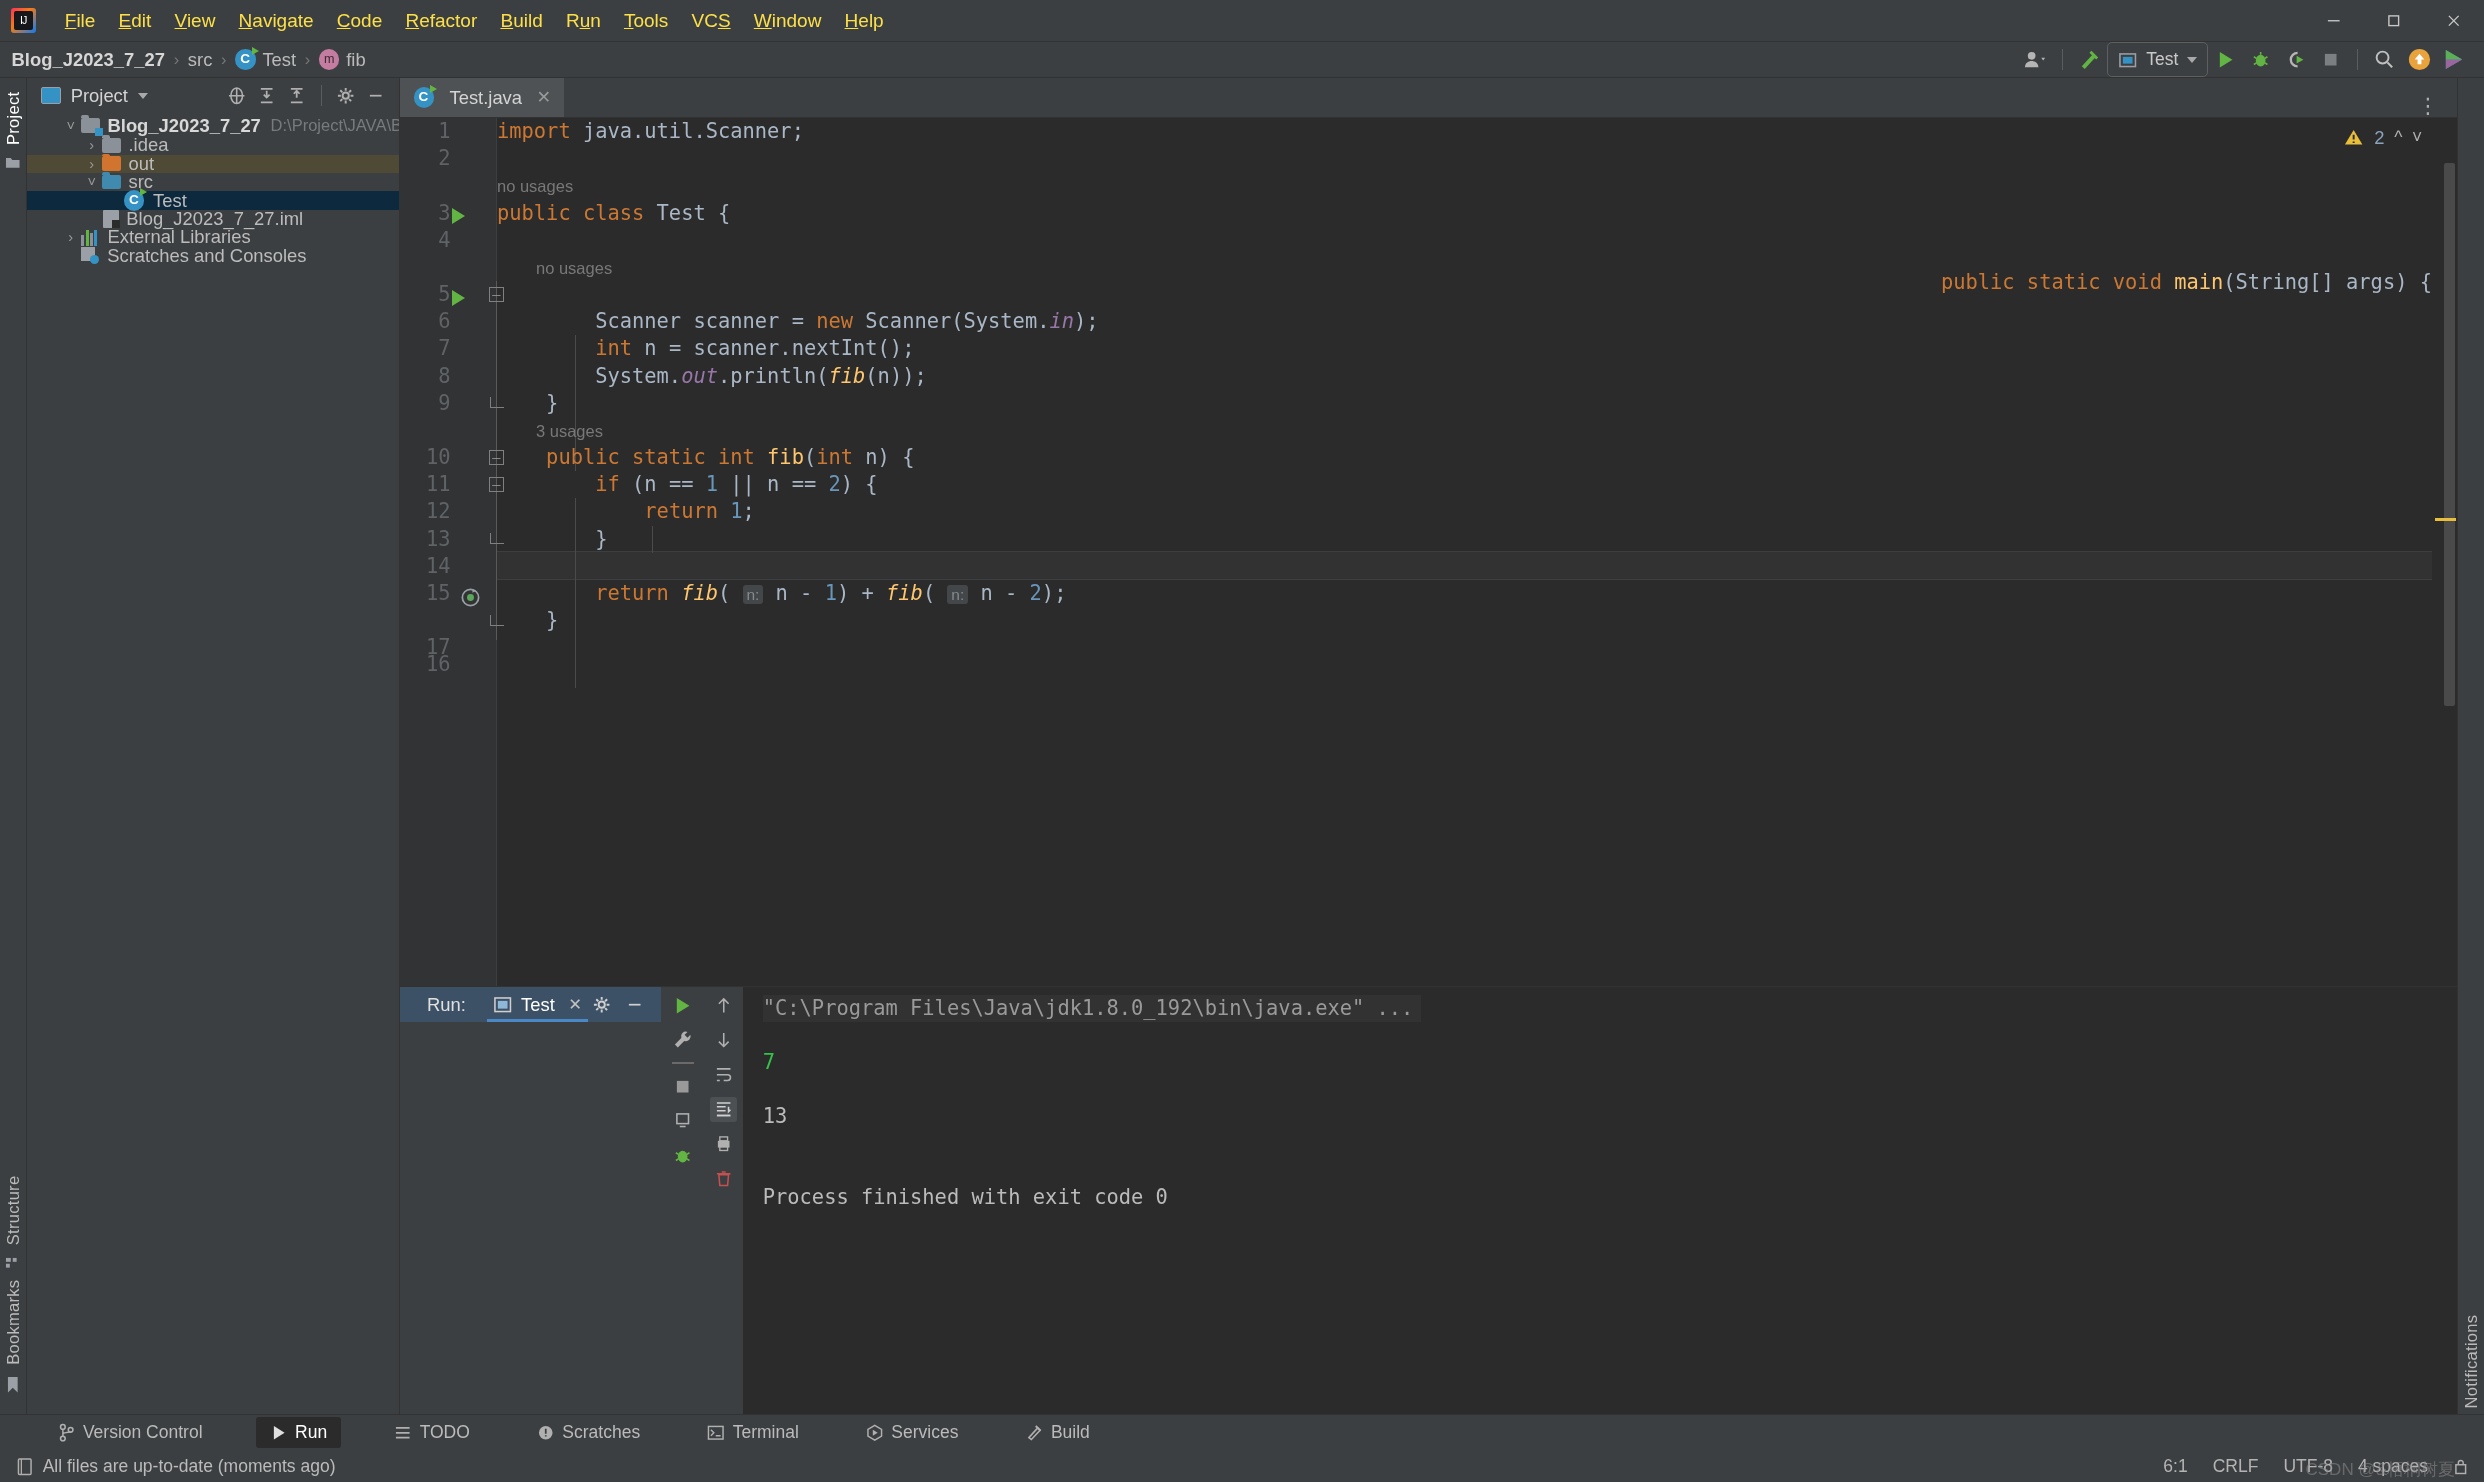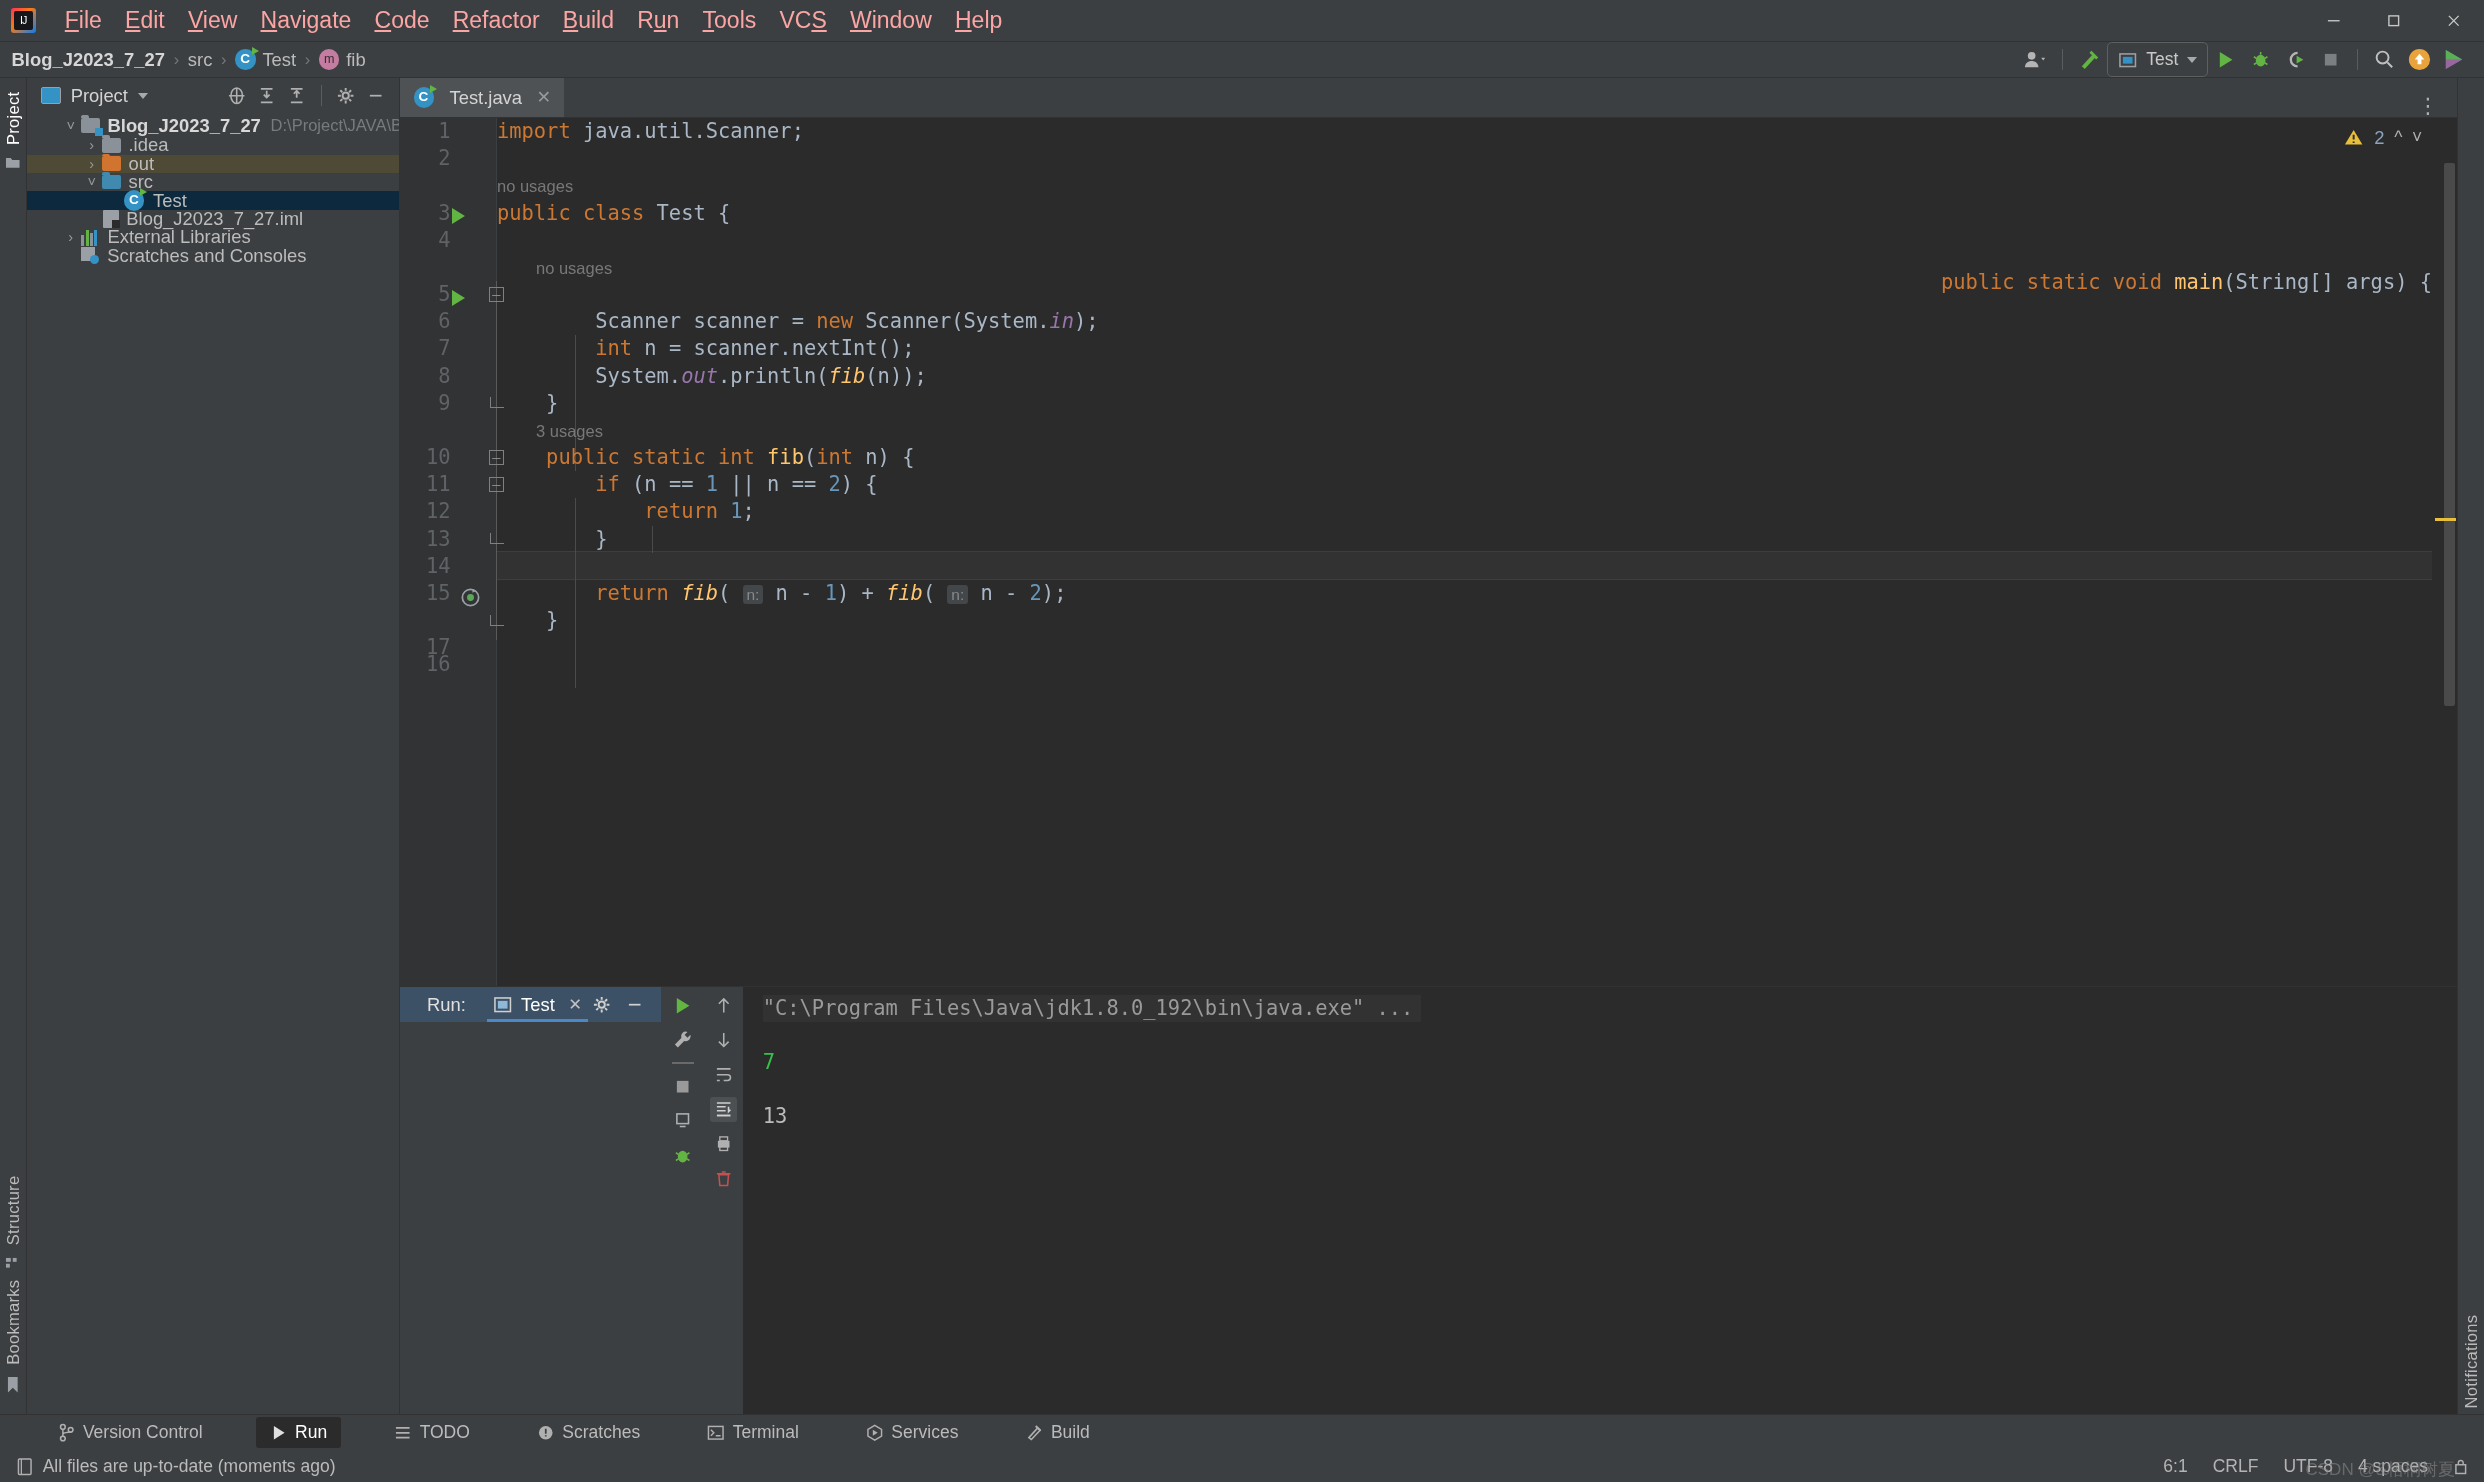--- a/index.html
+++ b/index.html
@@ -13,21 +13,21 @@
 
   
   .titlebar{height:41px;background:#3c3f41;display:flex;align-items:center;flex:0 0 41px;
             border-bottom:1px solid #323232;position:relative;}
   .ij-logo{width:25px;height:25px;margin-left:10.7px;margin-right:17.5px;border-radius:2.9px;
            background:linear-gradient(135deg,#fe315d 0%,#f97a12 40%,#087cfa 100%);
            position:relative;flex:0 0 25px;}
   .ij-logo:after{content:"IJ";position:absolute;inset:2.9px;background:#16171b;border-radius:1.9px;color:#fff;
            font-size:10.7px;line-height:19.4px;text-align:center;letter-spacing:-1px;font-family:"Liberation Sans",sans-serif;}
   .menu{display:flex;align-items:center;gap:0;}
-  .menu-item{padding:3.9px 11.6px;font-size:23px;color:#fca5a5;cursor:default;white-space:nowrap;}
+  .menu-item{padding:3.9px 11.6px;font-size:19px;color:#fde047;cursor:default;white-space:nowrap;}
   .menu-item u{text-decoration:underline;}
   .title-center{position:absolute;left:0;right:0;text-align:center;font-size:18.4px;color:#bbbbbb;pointer-events:none;}
   .win-ctrls{margin-left:auto;display:flex;align-items:center;height:100%;z-index:2;}
   .win-btn{width:60px;height:41px;display:flex;align-items:center;justify-content:center;color:#c8c8c8;font-size:18.4px;}
 
   
   .navbar{height:35px;flex:0 0 35px;background:#3c3f41;display:flex;align-items:center;padding-left:11.6px;
           border-bottom:1px solid #323232;position:relative;}
   .crumb{display:flex;align-items:center;font-size:18.4px;color:#bbbbbb;}
   .crumb.bold{font-weight:bold;color:#d6d6d6;}
@@ -610,20 +610,21 @@
           </div>
 
           <div class="console">
             <div class="cline"><span class="cline cmd">"C:\Program Files\Java\jdk1.8.0_192\bin\java.exe" ...</span></div>
             <div class="cline"></div>
             <div class="cline inp">7</div>
             <div class="cline"></div>
             <div class="cline">13</div>
             <div class="cline"></div>
             <div class="cline"></div>
+            <div class="cline">Process finished with exit code 0</div>
           </div>
         </div>
       </div>
     </div>
 
     <div class="notif-strip">
       <div class="vlabel">Notifications</div>
     </div>
   </div>
 

